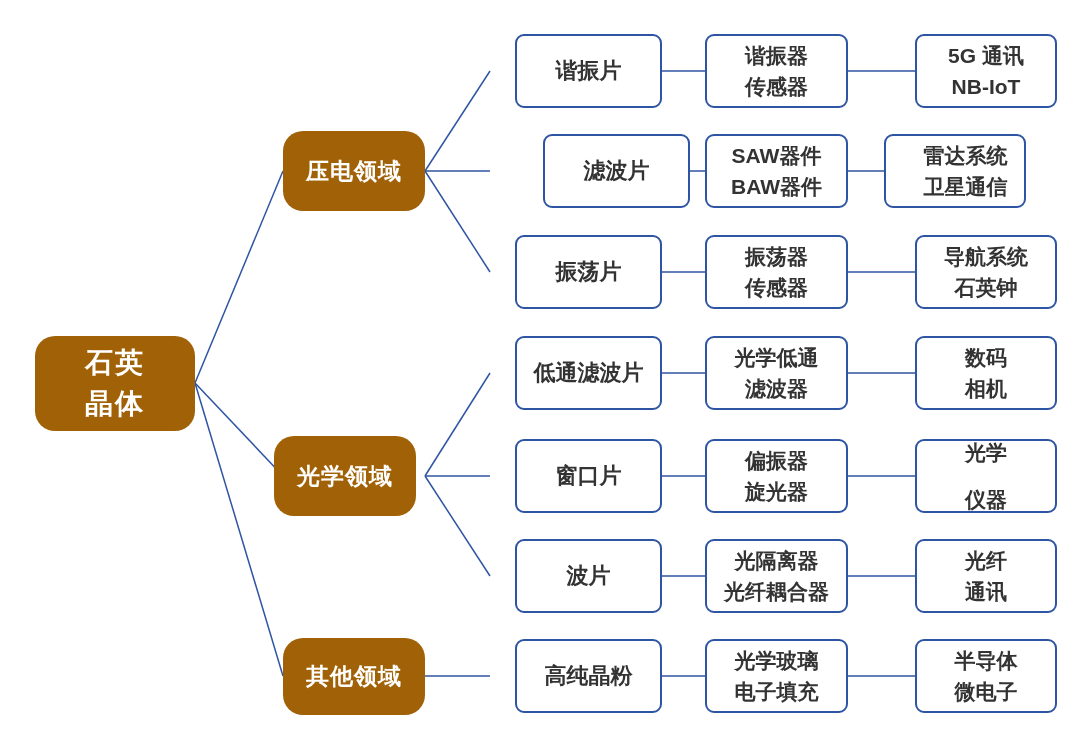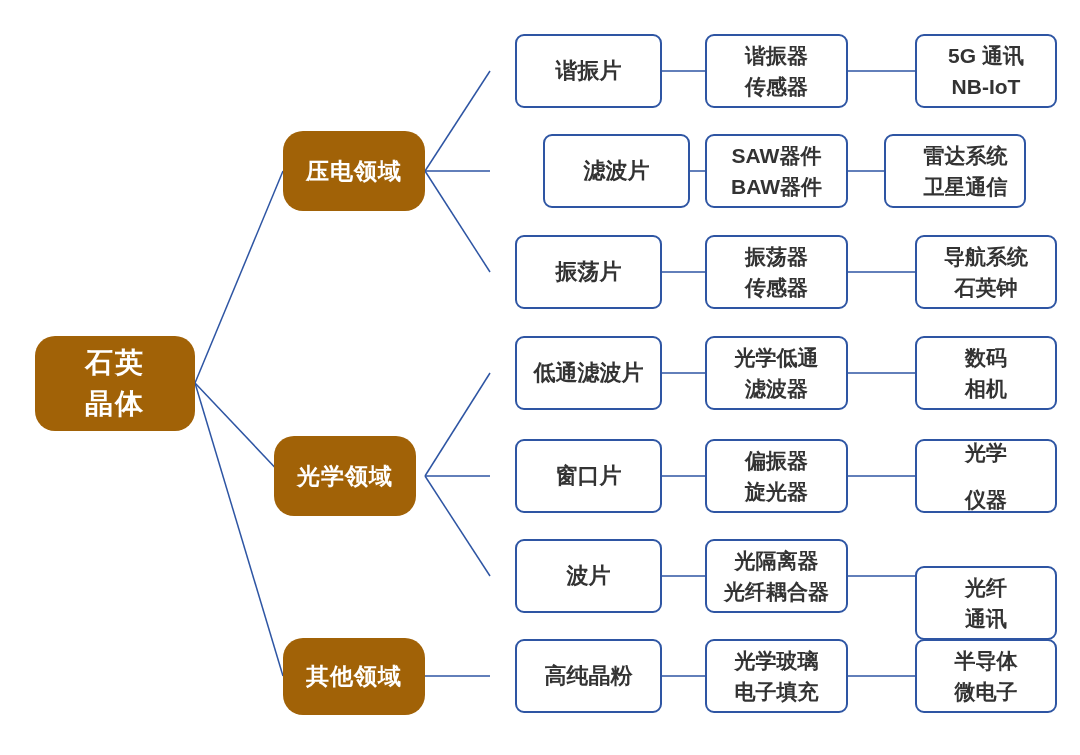--- a/index.html
+++ b/index.html
@@ -166,21 +166,21 @@
     <span>仪器</span>
   </div>
 
   <div class="node outlined material" style="left:490px; top:539px; width:147px; height:74px;">
     <span>波片</span>
   </div>
   <div class="node outlined two-line" style="left:705px; top:539px; width:143px; height:74px;">
     <span>光隔离器</span>
     <span>光纤耦合器</span>
   </div>
-  <div class="node outlined two-line" style="left:915px; top:539px; width:142px; height:74px;margin-top:27px;">
+  <div class="node outlined two-line" style="left:915px; top:539px; width:142px; height:74px;">
     <span>光纤</span>
     <span>通讯</span>
   </div>
 
   <div class="node outlined material" style="left:490px; top:639px; width:147px; height:74px;">
     <span>高纯晶粉</span>
   </div>
   <div class="node outlined two-line" style="left:705px; top:639px; width:143px; height:74px;">
     <span>光学玻璃</span>
     <span>电子填充</span>

